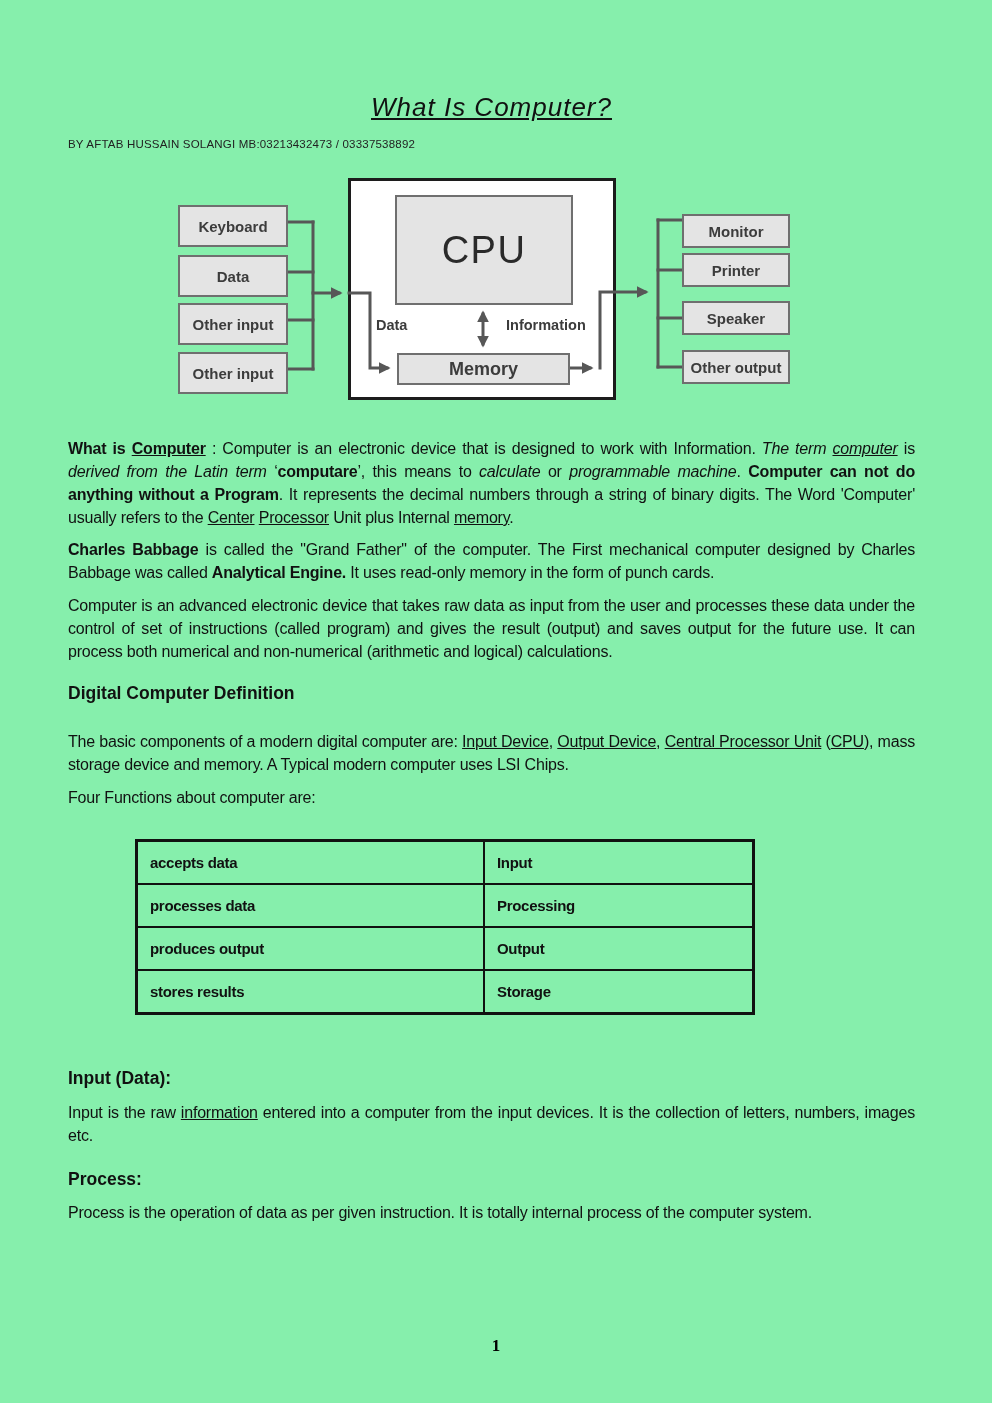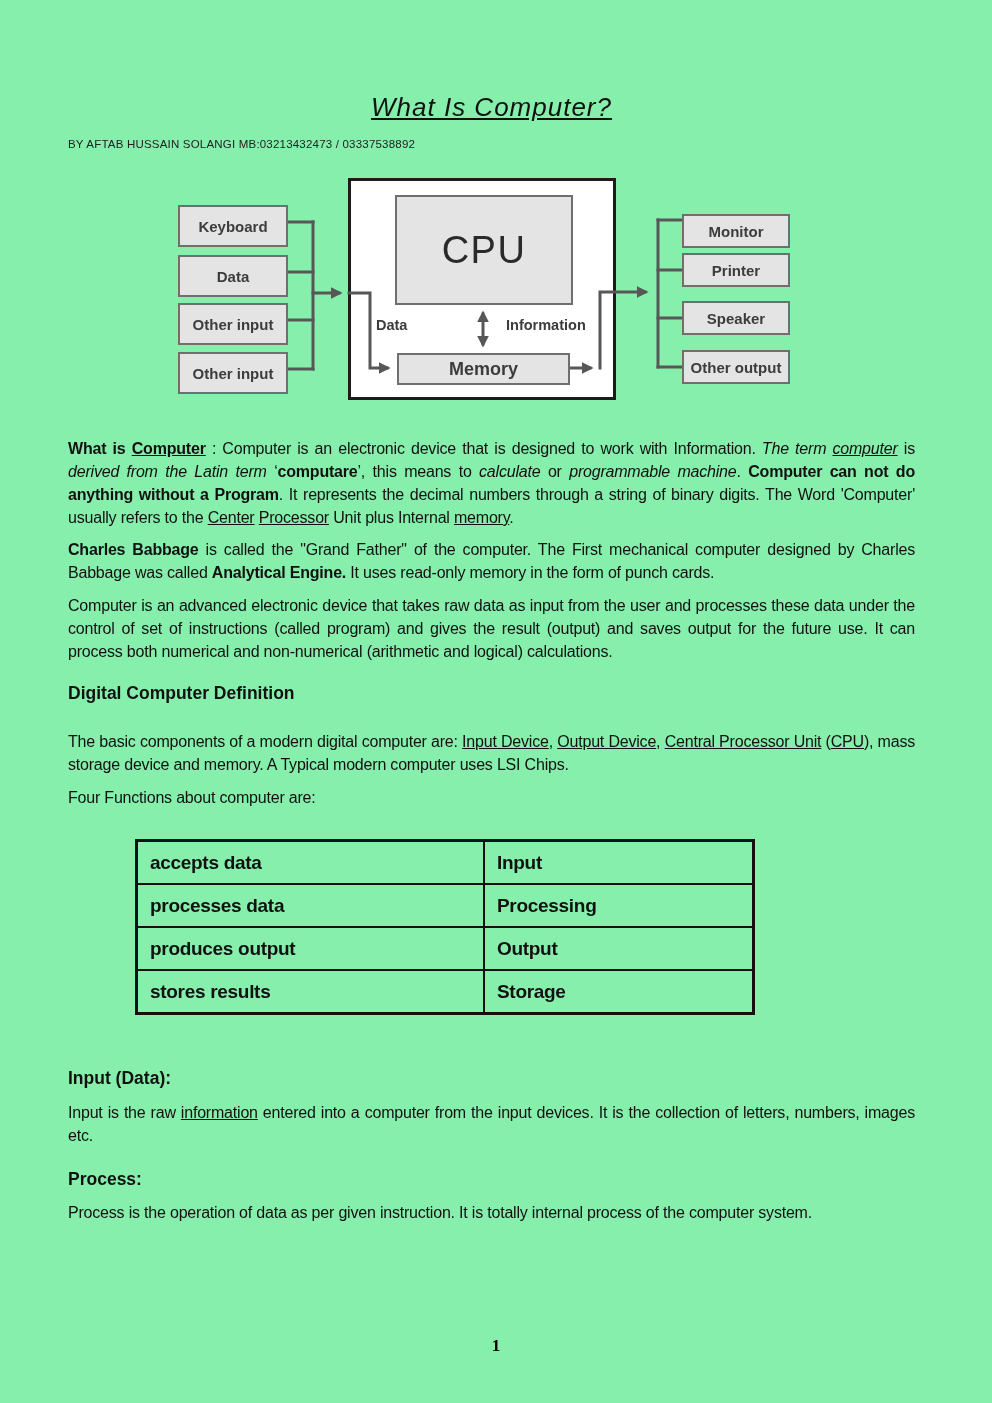--- a/index.html
+++ b/index.html
@@ -43,21 +43,21 @@
   .mt-p4{margin-top:25px;}
   .mt-ff{margin-top:10px;}
   .mt-h2{margin-top:52px;}
   .mt-p5{margin-top:11px;}
   .mt-h3{margin-top:21px;}
   .mt-p6{margin-top:10px;}
   
   table.fn{border-collapse:collapse;margin:30px 0 0 67px;width:620px;
     border:3px solid #111;table-layout:fixed;}
   table.fn td{border:2px solid #111;height:41px;padding:0 0 0 12px;
-    font-weight:700;font-size:19px;letter-spacing:-0.3px;color:#111;vertical-align:middle;}
+    font-weight:700;font-size:15px;letter-spacing:-0.3px;color:#111;vertical-align:middle;}
   td.c1{width:333px;}
   .pagenum{position:absolute;left:0;right:0;top:1336px;text-align:center;
     font-family:"Liberation Serif",serif;font-weight:bold;font-size:17px;color:#000;}
 </style>
 </head>
 <body>
 
 <div class="page">
 
   <h1 class="title">What Is Computer?</h1>

